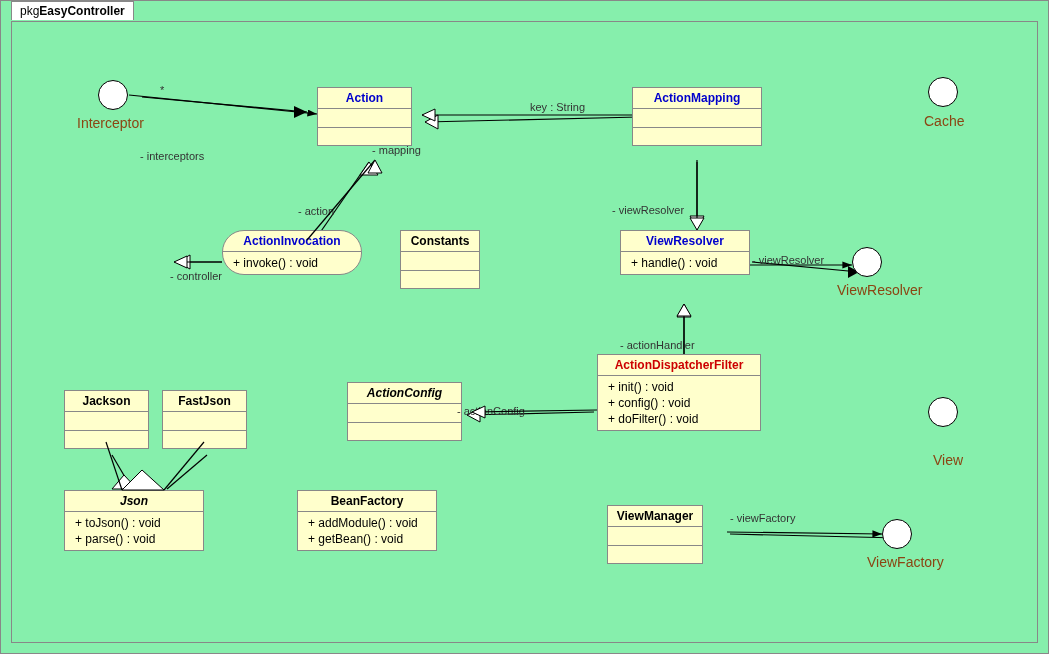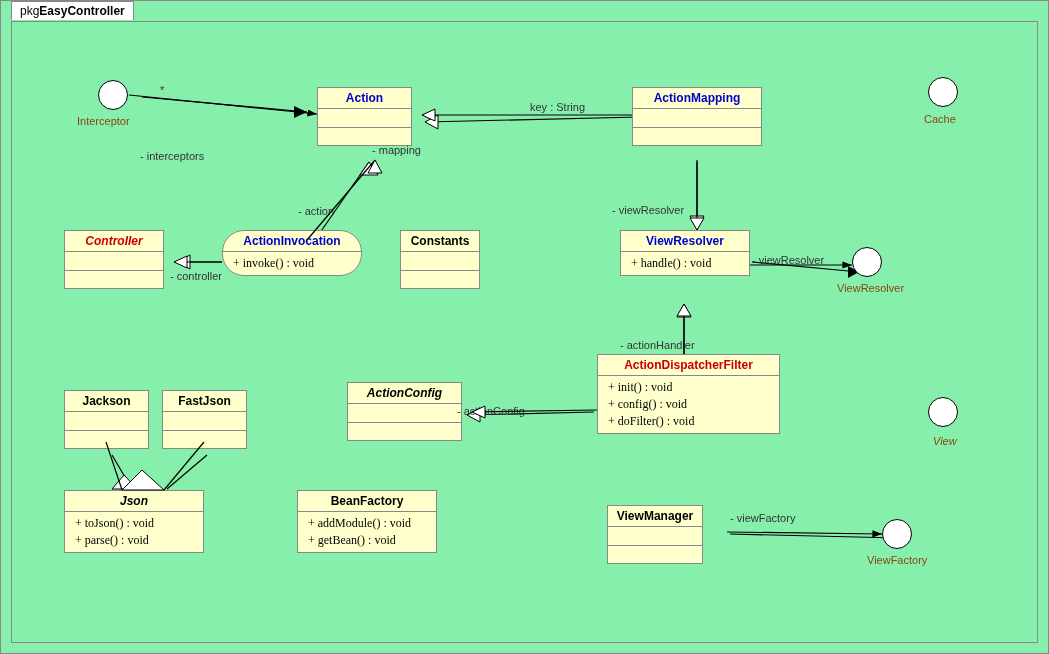--- a/index.html
+++ b/index.html
@@ -57,21 +57,20 @@
       white-space: nowrap;
     }
     .uml-class .class-body {
       padding: 3px 6px;
       text-align: left;
       min-height: 16px;
     }
     .uml-class .class-body-line {
       padding: 1px 4px;
       white-space: nowrap;
-      font-family: Liberation Serif, serif;
     }
     .uml-class .class-section {
       border-top: 1px solid #888;
       padding: 2px 4px;
       text-align: left;
     }
     .blue { color: #0000cc; }
     .red { color: #cc0000; }
     .italic { font-style: italic; }
     .bold { font-weight: bold; }
@@ -82,21 +81,21 @@
       border-radius: 50%;
       border: 1.5px solid #000;
       background: #fff;
       text-align: center;
     }
     .lollipop-label {
       position: absolute;
       text-align: center;
       white-space: nowrap;
       color: #8B4513;
-      font-size: 11px;
+      font-size: 14px;
     }
 
     
     .arrows-svg {
       position: absolute;
       top: 0; left: 0;
       width: 100%;
       height: 100%;
       pointer-events: none;
     }
@@ -157,42 +156,37 @@
     <div class="lollipop" style="left:86px; top:58px; width:30px; height:30px;"></div>
     <div class="lollipop-label" style="left:65px; top:93px;">Interceptor</div>
 
     <div class="lollipop" style="left:916px; top:55px; width:30px; height:30px;"></div>
     <div class="lollipop-label" style="left:912px; top:91px;">Cache</div>
 
     <div class="lollipop" style="left:840px; top:225px; width:30px; height:30px;"></div>
     <div class="lollipop-label" style="left:825px; top:260px;">ViewResolver</div>
 
     <div class="lollipop" style="left:916px; top:375px; width:30px; height:30px;"></div>
-    <div class="lollipop-label" style="left:921px; top:413px;font-style:italic;">View</div>
+    <div class="lollipop-label" style="left:921px; top:430px;">View</div>
 
     <div class="lollipop" style="left:870px; top:497px; width:30px; height:30px;"></div>
     <div class="lollipop-label" style="left:855px; top:532px;">ViewFactory</div>
 
     <div class="uml-class" style="left:305px; top:65px; width:95px;">
       <div class="class-header blue bold">Action</div>
       <div class="class-body" style="min-height:18px;"></div>
       <div class="class-section" style="min-height:18px;"></div>
     </div>
 
     <div class="uml-class" style="left:620px; top:65px; width:130px;">
       <div class="class-header blue">ActionMapping</div>
       <div class="class-body" style="min-height:18px;"></div>
       <div class="class-section" style="min-height:18px;"></div>
     </div>
 
-    <div class="uml-class" style="left:52px; top:208px; width:100px;">
-      <div class="class-header red italic bold">Controller</div>
-      <div class="class-body" style="min-height:18px;"></div>
-      <div class="class-section" style="min-height:18px;"></div>
-    </div>
 
     <div class="uml-class" style="left:210px; top:208px; width:140px;border-radius:22px;">
       <div class="class-header blue">ActionInvocation</div>
       <div class="class-body">
         <div class="class-body-line">+ invoke() : void</div>
       </div>
     </div>
 
     <div class="uml-class" style="left:388px; top:208px; width:80px;">
       <div class="class-header">Constants</div>
@@ -200,21 +194,21 @@
       <div class="class-section" style="min-height:18px;"></div>
     </div>
 
     <div class="uml-class" style="left:608px; top:208px; width:130px;">
       <div class="class-header blue">ViewResolver</div>
       <div class="class-body">
         <div class="class-body-line">+ handle() : void</div>
       </div>
     </div>
 
-    <div class="uml-class" style="left:585px; top:332px; width:183px;">
+    <div class="uml-class" style="left:585px; top:332px; width:164px;">
       <div class="class-header red bold">ActionDispatcherFilter</div>
       <div class="class-body">
         <div class="class-body-line">+ init() : void</div>
         <div class="class-body-line">+ config() : void</div>
         <div class="class-body-line">+ doFilter() : void</div>
       </div>
     </div>
 
     <div class="uml-class" style="left:335px; top:360px; width:115px;">
       <div class="class-header italic bold">ActionConfig</div>

